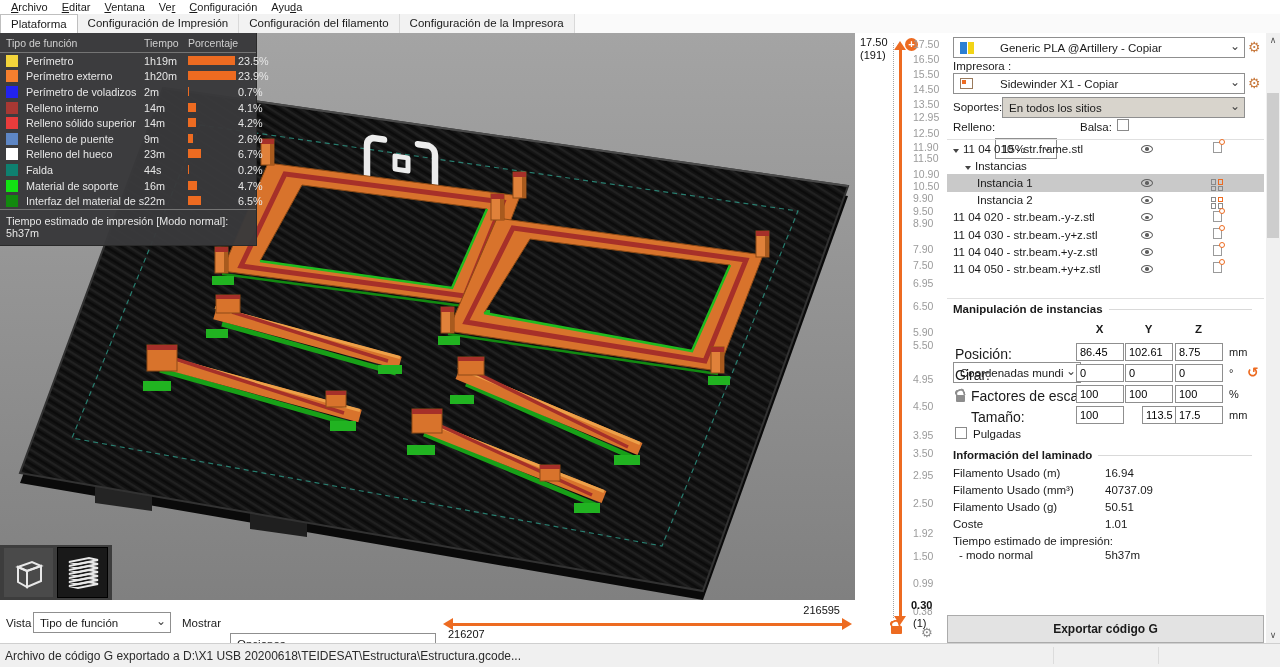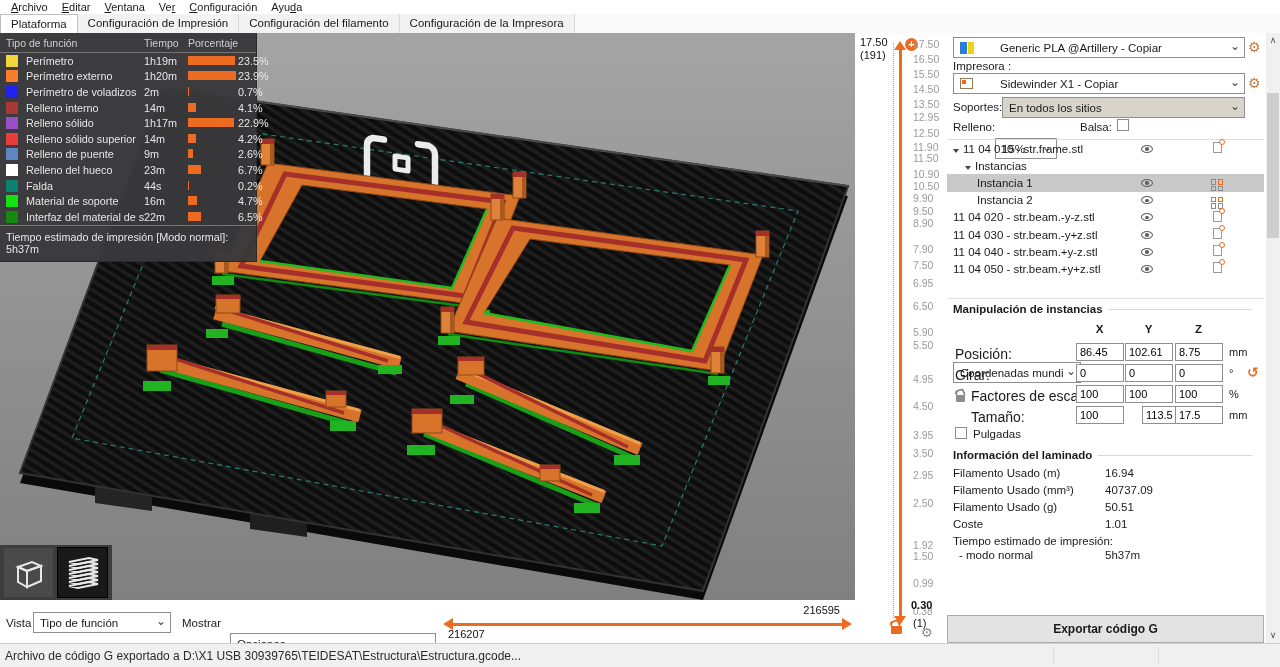--- a/index.html
+++ b/index.html
@@ -323,27 +323,20 @@
           <span class="legend-time">2m</span>
           <span class="legend-bar-wrap"><span class="legend-bar" style="display: inline-block; width: 1.4px;"></span></span>
           <span class="legend-pct">0.7%</span>
         </div>
         <div class="legend-row">
           <span class="legend-swatch" style="background: rgb(168, 56, 51);"></span>
           <span class="legend-label">Relleno interno</span>
           <span class="legend-time">14m</span>
           <span class="legend-bar-wrap"><span class="legend-bar" style="display: inline-block; width: 8.2px;"></span></span>
           <span class="legend-pct">4.1%</span>
-        </div>
-        <div class="legend-row">
-          <span class="legend-swatch" style="background: rgb(154, 79, 198);"></span>
-          <span class="legend-label">Relleno sólido</span>
-          <span class="legend-time">1h17m</span>
-          <span class="legend-bar-wrap"><span class="legend-bar" style="display: inline-block; width: 45.8px;"></span></span>
-          <span class="legend-pct">22.9%</span>
         </div>
         <div class="legend-row">
           <span class="legend-swatch" style="background: rgb(233, 60, 60);"></span>
           <span class="legend-label">Relleno sólido superior</span>
           <span class="legend-time">14m</span>
           <span class="legend-bar-wrap"><span class="legend-bar" style="display: inline-block; width: 8.4px;"></span></span>
           <span class="legend-pct">4.2%</span>
         </div>
         <div class="legend-row">
           <span class="legend-swatch" style="background: rgb(94, 134, 196);"></span>
@@ -437,21 +430,21 @@
       <div class="vtick" style="top: 244px;">6.95</div>
       <div class="vtick" style="top: 267px;">6.50</div>
       <div class="vtick" style="top: 293px;">5.90</div>
       <div class="vtick" style="top: 306px;">5.50</div>
       <div class="vtick" style="top: 340px;">4.95</div>
       <div class="vtick" style="top: 367px;">4.50</div>
       <div class="vtick" style="top: 396px;">3.95</div>
       <div class="vtick" style="top: 414px;">3.50</div>
       <div class="vtick" style="top: 436px;">2.95</div>
       <div class="vtick" style="top: 464px;">2.50</div>
-      <div class="vtick" style="top: 494px; margin-top: 12px;">1.92</div>
+      <div class="vtick" style="top: 494px;">1.92</div>
       <div class="vtick" style="top: 517px;">1.50</div>
       <div class="vtick" style="top: 544px;">0.99</div>
     </div>
   <div id="vs-botalt">0.38</div>
   <div id="vs-botval">0.30</div>
   <div id="vs-botcount">(1)</div>
   <div id="vs-lock" class="lock"></div>
   <div id="vs-gear">⚙</div>
 </div>
 
@@ -620,16 +613,16 @@
   <div id="export-btn">Exportar código G</div>
 </div>
 
 <div id="scrollbar">
   <div id="sb-up">∧</div>
   <div id="sb-thumb"></div>
   <div id="sb-down">∨</div>
 </div>
 
 <div id="statusbar">
-  <div id="status-msg">Archivo de código G exportado a D:\X1 USB 30939765\TEIDESAT\Estructura\Estructura.gcode...</div>
+  <div id="status-msg">Archivo de código G exportado a D:\X1 USB 20200618\TEIDESAT\Estructura\Estructura.gcode...</div>
   <div class="status-sep" style="left:1053px"></div>
   <div class="status-sep" style="left:1158px"></div>
 </div>
 
 </body></html>

